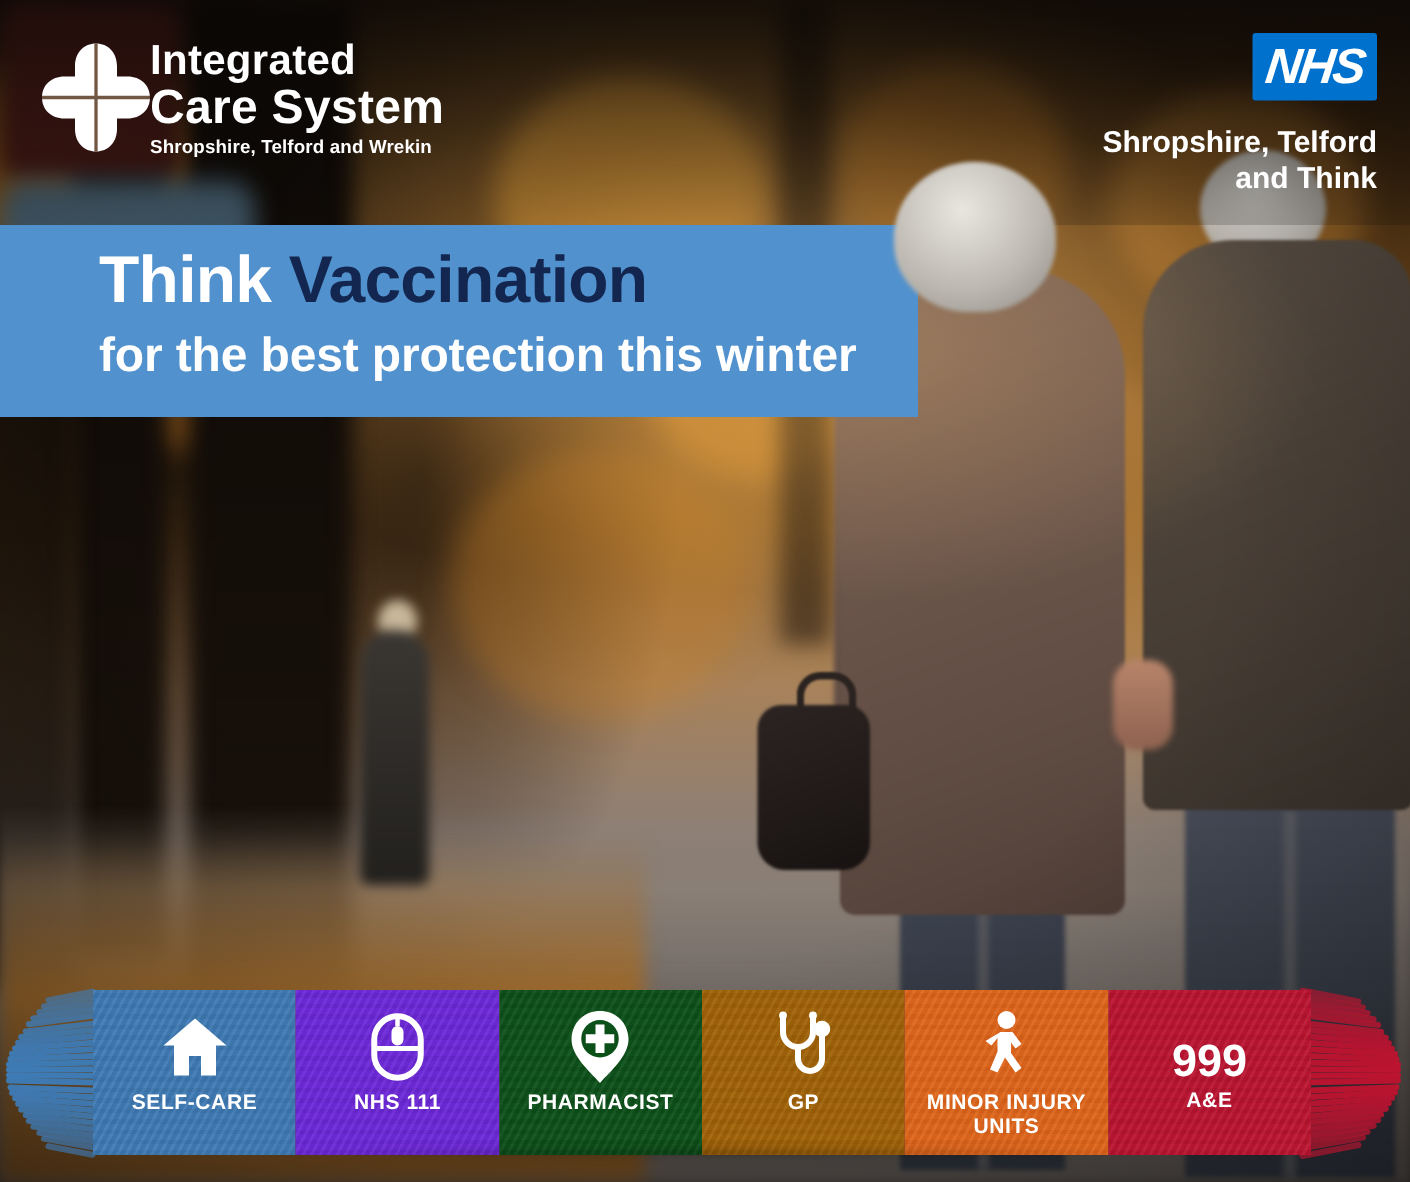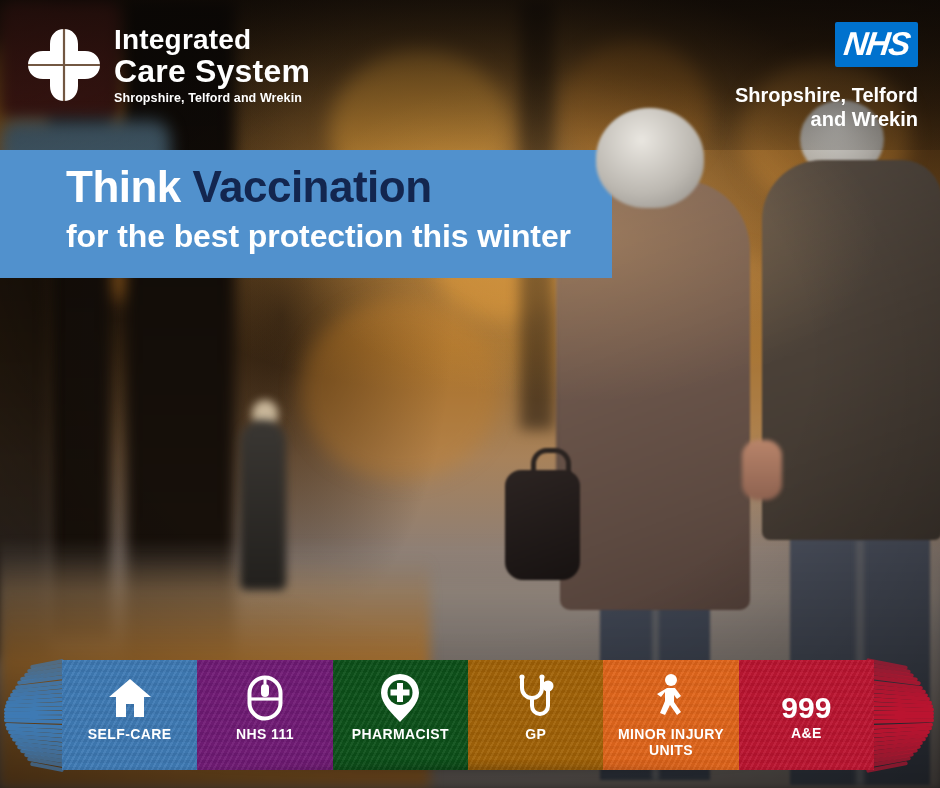--- a/index.html
+++ b/index.html
@@ -69,21 +69,21 @@
   .car2{left:150px;top:500px;width:170px;height:120px;border-radius:18px;
     background:linear-gradient(160deg,#5d7d92,#36505f);filter:blur(8px);}
   .warmlight{position:absolute;inset:0;background:
      radial-gradient(ellipse 45% 30% at 62% 30%, rgba(255,196,120,.28), rgba(255,196,120,0) 70%);}
   .vignette{position:absolute;inset:0;
      background:radial-gradient(ellipse 80% 78% at 50% 45%, rgba(0,0,0,0) 45%, rgba(0,0,0,.45) 100%);}
   .topdark{position:absolute;left:0;top:0;width:940px;height:150px;
      background:linear-gradient(180deg, rgba(10,7,5,.72), rgba(10,7,5,.18));}
 
   
-  .ics-logo{position:absolute;left:28px;top:26px;display:flex;align-items:center;gap:14px;}
+  .ics-logo{position:absolute;left:28px;top:26px;display:flex;align-items:center;gap:0;}
   .ics-mark{position:relative;width:72px;height:76px;flex:none;}
   .ics-text{color:#fff;line-height:1.02;}
   .ics-l1{font-size:28px;font-weight:bold;letter-spacing:.2px;}
   .ics-l2{font-size:32px;font-weight:bold;letter-spacing:.2px;}
   .ics-sub{font-size:12.5px;font-weight:bold;margin-top:5px;letter-spacing:.1px;}
 
   
   .nhs-block{position:absolute;right:22px;top:22px;text-align:right;}
   .nhs-badge{display:inline-block;background:#0072ce;padding:3px 9px 4px 9px;border-radius:2px;}
   .nhs-badge span{color:#fff;font-size:33px;font-weight:bold;font-style:italic;letter-spacing:-1.5px;
@@ -200,21 +200,21 @@
       <div class="ics-sub">Shropshire, Telford and Wrekin</div>
     </div>
   </div>
 
   <div class="nhs-block">
     <div class="nhs-badge">
       <span>NHS</span>
     </div>
     <div class="nhs-sub">
       <div>Shropshire, Telford</div>
-      <div>and Wrekin</div>
+      <div>and Think</div>
     </div>
   </div>
 
   <div class="headline">
     <div class="h-line1">
       <span class="h-think">Think</span><span class="h-vacc"> Vaccination</span>
     </div>
     <div class="h-line2">for the best protection this winter</div>
   </div>
   <div class="head-overlap"></div>
@@ -280,21 +280,21 @@
 
     <div class="seg" style="background:#3e7ab4;">
       <div class="seg-icon">
         <svg width="44" height="42" viewBox="0 0 44 42">
             <path fill="#fff" d="M22 2 L43 20 L36 20 L36 40 L26 40 L26 27 L18 27 L18 40 L8 40 L8 20 L1 20 Z"></path>
           </svg>
       </div>
       <div class="seg-label">SELF-CARE</div>
     </div>
 
-    <div class="seg" style="background:#701a75;">
+    <div class="seg" style="background:#6d28d9;">
       <div class="seg-icon">
         <svg width="36" height="46" viewBox="0 0 36 46">
           <rect x="2.5" y="2.5" width="31" height="41" rx="15.5" fill="none" stroke="#fff" stroke-width="4"></rect>
           <line x1="2.5" y1="24" x2="33.5" y2="24" stroke="#fff" stroke-width="3.2"></line>
           <rect x="14" y="9" width="8" height="13" rx="4" fill="#fff"></rect>
           <line x1="18" y1="2.5" x2="18" y2="9" stroke="#fff" stroke-width="3"></line>
         </svg>
       </div>
       <div class="seg-label">NHS 111</div>
     </div>

